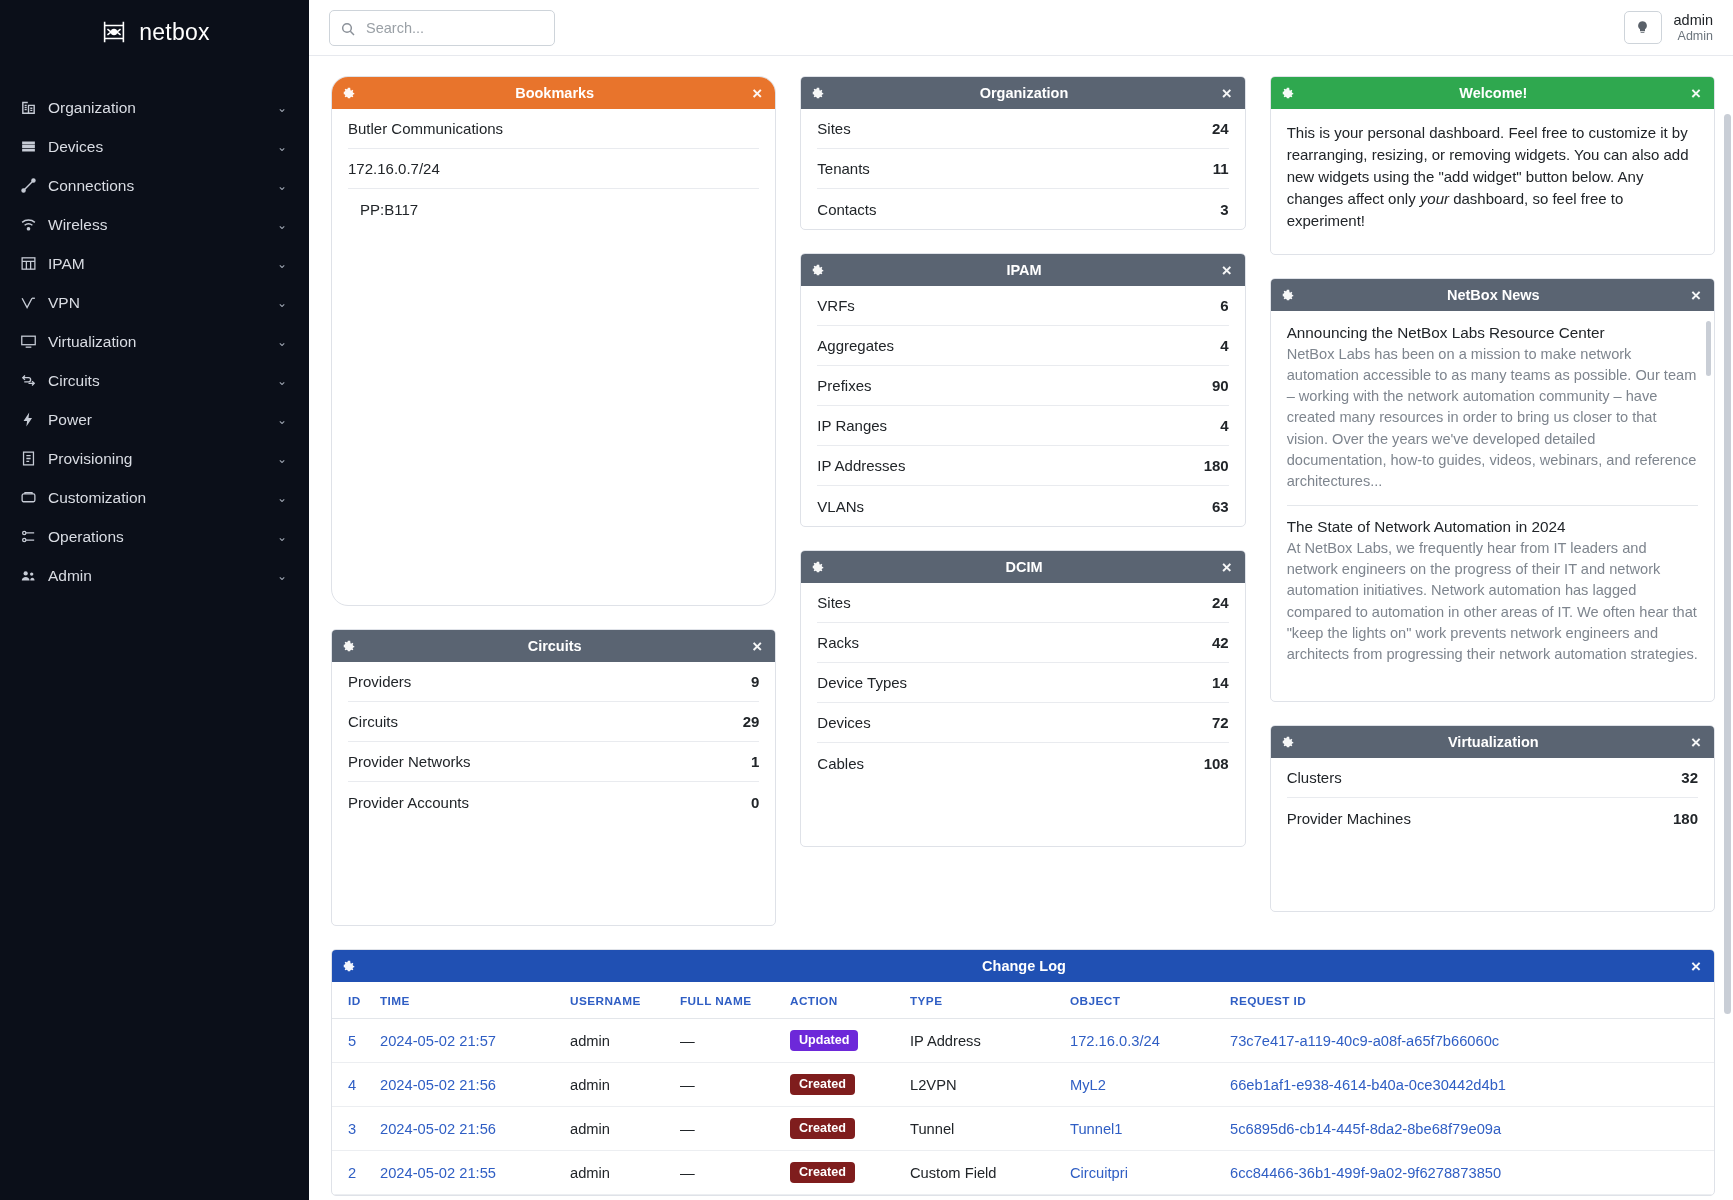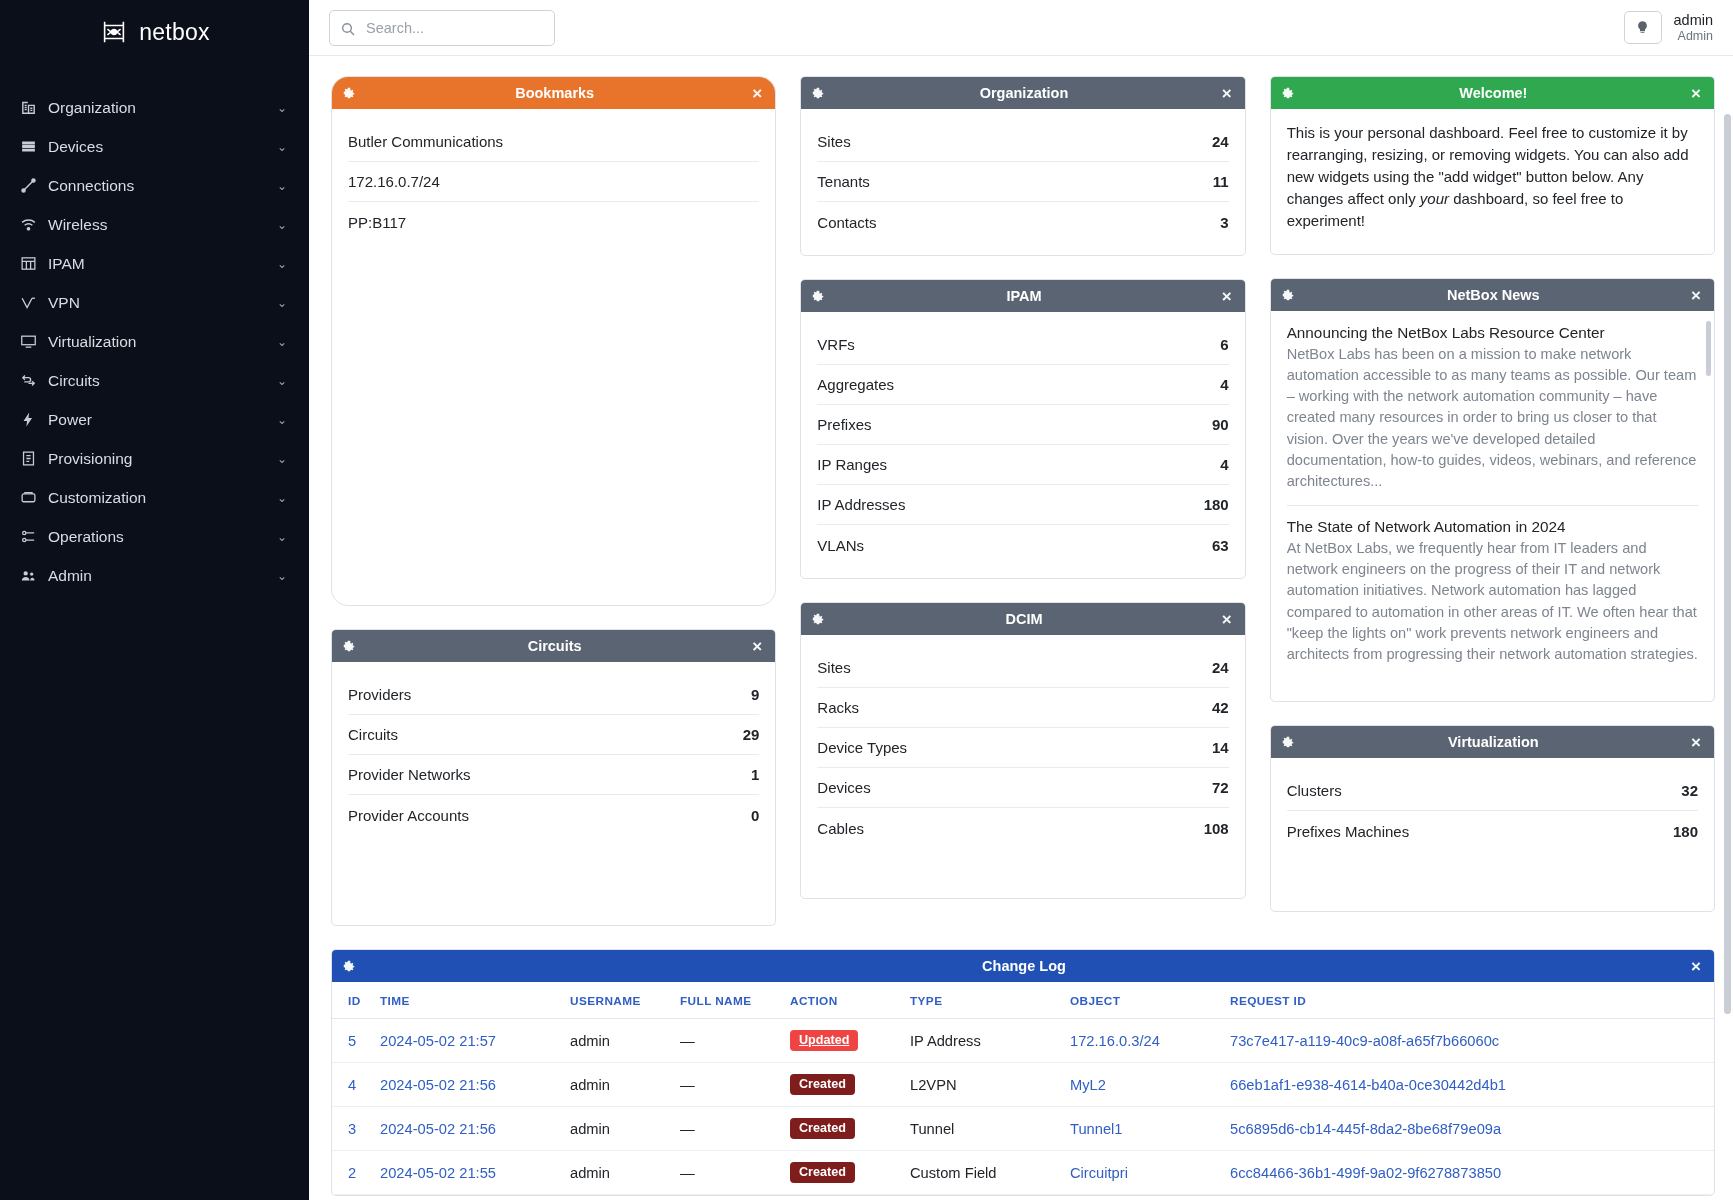--- a/index.html
+++ b/index.html
@@ -119,42 +119,42 @@
     font-weight: 700;
     background: #5a6472;
   }
   .card-head.orange { background: #e8742c; }
   .card-head.green { background: #2fa84f; }
   .card-head.blue { background: #2050b3; }
   .head-gear { width: 18px; display: flex; align-items: center; color: #fff; opacity: .95; cursor: pointer; }
   .head-title { flex: 1 1 auto; text-align: center; }
   .head-close { width: 16px; text-align: center; font-size: 17px; line-height: 1; color: #fff; opacity: .95; cursor: pointer; }
 
-  .card-body { padding: 13px 16px; }
+  .card-body { padding: 0 16px; }
   .card-body.pad { padding: 13px 16px 16px 16px; }
 
   .row-line {
     display: flex; align-items: center;
     height: 40px;
     border-bottom: 1px solid #e9ebef;
     font-size: 15px;
     color: #212529;
     gap: 32px;
   }
   .row-line:last-child { border-bottom: none; }
   .row-line .lbl { flex: 1 1 auto; }
   .row-line .val { font-weight: 700; font-size: 15px; }
 
   .bm-item {
     display: flex; align-items: center;
     height: 40px;
     border-bottom: 1px solid #e9ebef;
     font-size: 15px;
   }
-  .bm-item:last-child { border-bottom: none; }
+  .bm-item:last-child { border-bottom: none; margin-left: 12px; }
 
   .welcome-text { font-size: 15px; line-height: 1.47; color: #212529; }
   .welcome-text em { font-style: italic; }
 
   .news-body { position: relative; padding: 13px 16px 4px 16px; height: 390px; overflow: hidden; }
   .news-title { font-size: 15.3px; color: #212529; margin: 0 0 2px 0; }
   .news-text { font-size: 14.6px; line-height: 1.45; color: #7e858e; margin: 0; }
   .news-sep { border: none; border-top: 1px solid #e4e7eb; margin: 13px 0 12px 0; }
   .news-scroll {
     position: absolute; right: 3px; top: 10px;
@@ -184,21 +184,21 @@
   }
   .cl-table td.link, .cl-table td a { color: #2f5ec4; text-decoration: none; }
   .badge {
     display: inline-block;
     padding: 3px 9px 4px 9px;
     border-radius: 4px;
     color: #fff;
     font-size: 12.6px;
     font-weight: 700;
   }
-  .badge.updated { background: #ef4444; text-decoration: underline; }
+  .badge.updated { background: #6d28d9; }
   .badge.created { background: #7f1d1d; text-align: center; }
   .col-id { width: 40px; padding-left: 16px !important; }
   .col-time { width: 190px; }
   .col-user { width: 110px; }
   .col-full { width: 110px; }
   .col-action { width: 120px; }
   .col-type { width: 160px; }
   .col-object { width: 160px; }
 
   
@@ -612,21 +612,21 @@
               </span>
               <span class="head-title">Virtualization</span>
               <span class="head-close">×</span>
             </div>
             <div class="card-body">
               <div class="row-line">
                 <span class="lbl">Clusters</span>
                 <span class="val">32</span>
               </div>
               <div class="row-line" style="border-bottom:none;">
-                <span class="lbl">Prefixes Machines</span>
+                <span class="lbl">Provider Machines</span>
                 <span class="val">180</span>
               </div>
             </div>
           </div>
 
         </div>
       </div>
 
       <div class="card changelog">
         <div class="card-head blue">

